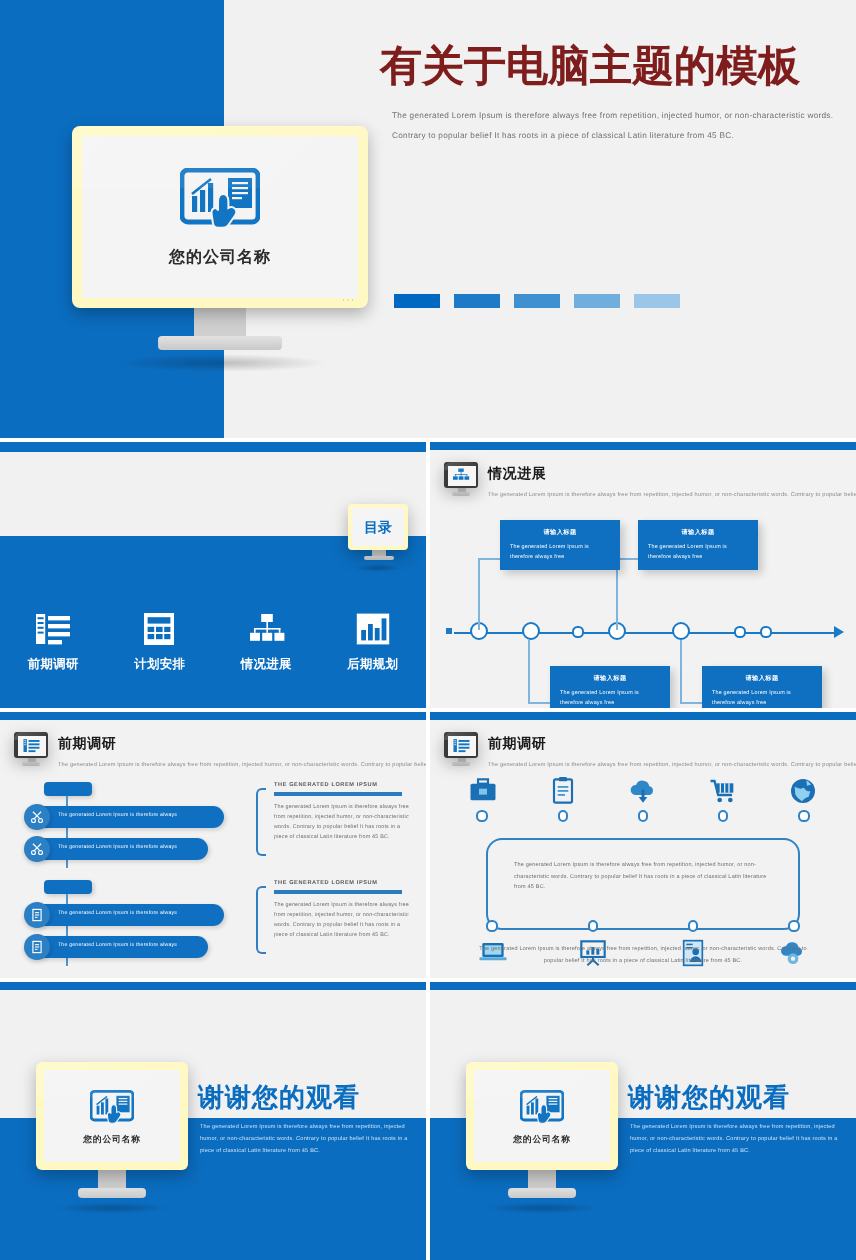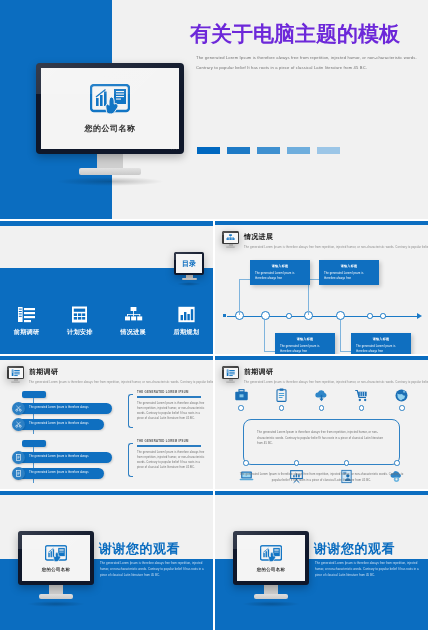--- a/index.html
+++ b/index.html
@@ -19,34 +19,34 @@
   .s-res {left:0;  top:356px;width:213px;height:133px;}
   .s-ico {left:215px;top:356px;width:213px;height:133px;}
   .s-ty1 {left:0;  top:491px;width:213px;height:139px;}
   .s-ty2 {left:215px;top:491px;width:213px;height:139px;}
 
   
   .hero-blue{position:absolute;left:0;top:0;width:112px;height:219px;background:#0b6dc0;}
   .hero-bg{position:absolute;left:112px;top:0;right:0;bottom:0;background:#f1f1f1;}
   .hero-title{
     position:absolute;left:190px;top:22px;width:236px;
-    font-size:21px;font-weight:bold;color:#6d28d9;letter-spacing:0px;
+    font-size:21px;font-weight:bold;color:#7f1d1d;letter-spacing:0px;
     line-height:1.1;white-space:nowrap;
   }
   .hero-body{
     position:absolute;left:196px;top:53px;width:222px;
     font-size:4.1px;line-height:2.55;color:#707070;letter-spacing:.15px;
   }
   .hero-bars{position:absolute;left:197px;top:147px;display:flex;gap:7px;}
   .hero-bars i{display:block;width:23px;height:7px;}
 
   
   .mon{position:absolute;}
   .mon .bez{
-    background:#0f172a;border-radius:4px;position:relative;
+    background:#fef9c3;border-radius:4px;position:relative;
     box-shadow:0 3px 8px rgba(0,0,0,.28);
   }
   .mon .bez:after{
     content:"";position:absolute;left:0;top:0;right:0;height:34%;
     background:linear-gradient(135deg,rgba(255,255,255,.16),rgba(255,255,255,0));
     border-radius:4px 4px 0 0;
   }
   .mon .scr{
     position:absolute;background:#f4f4f4;display:flex;flex-direction:column;
     align-items:center;justify-content:center;

